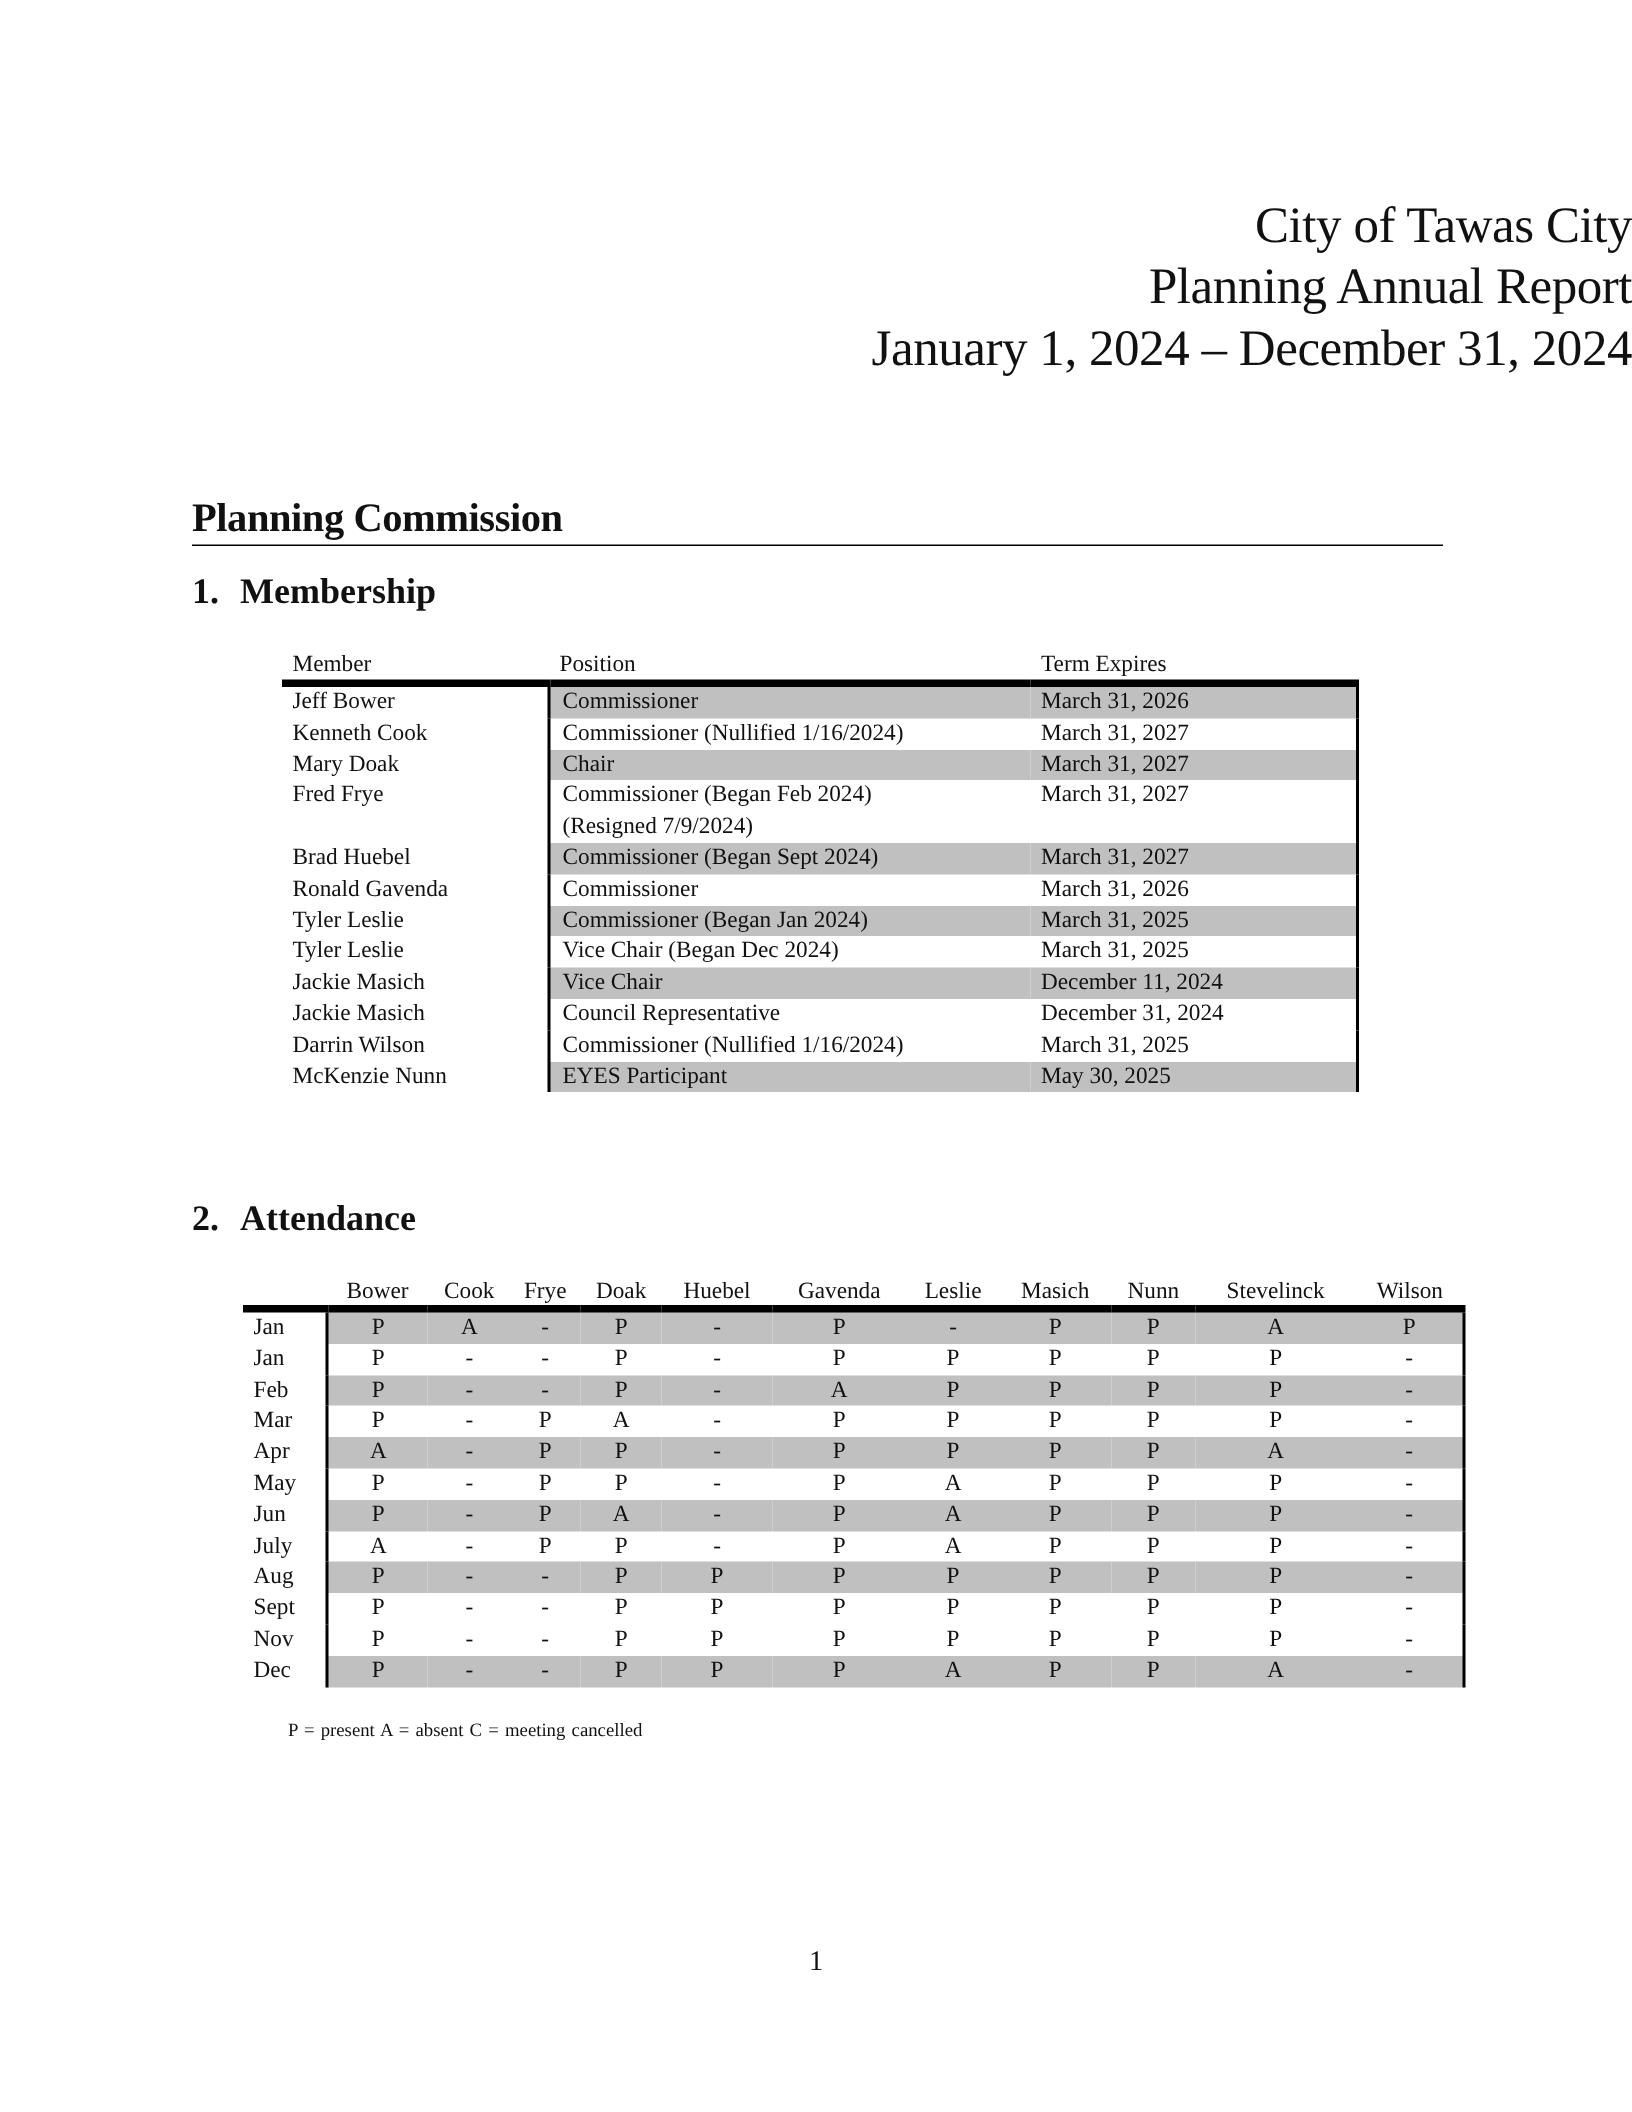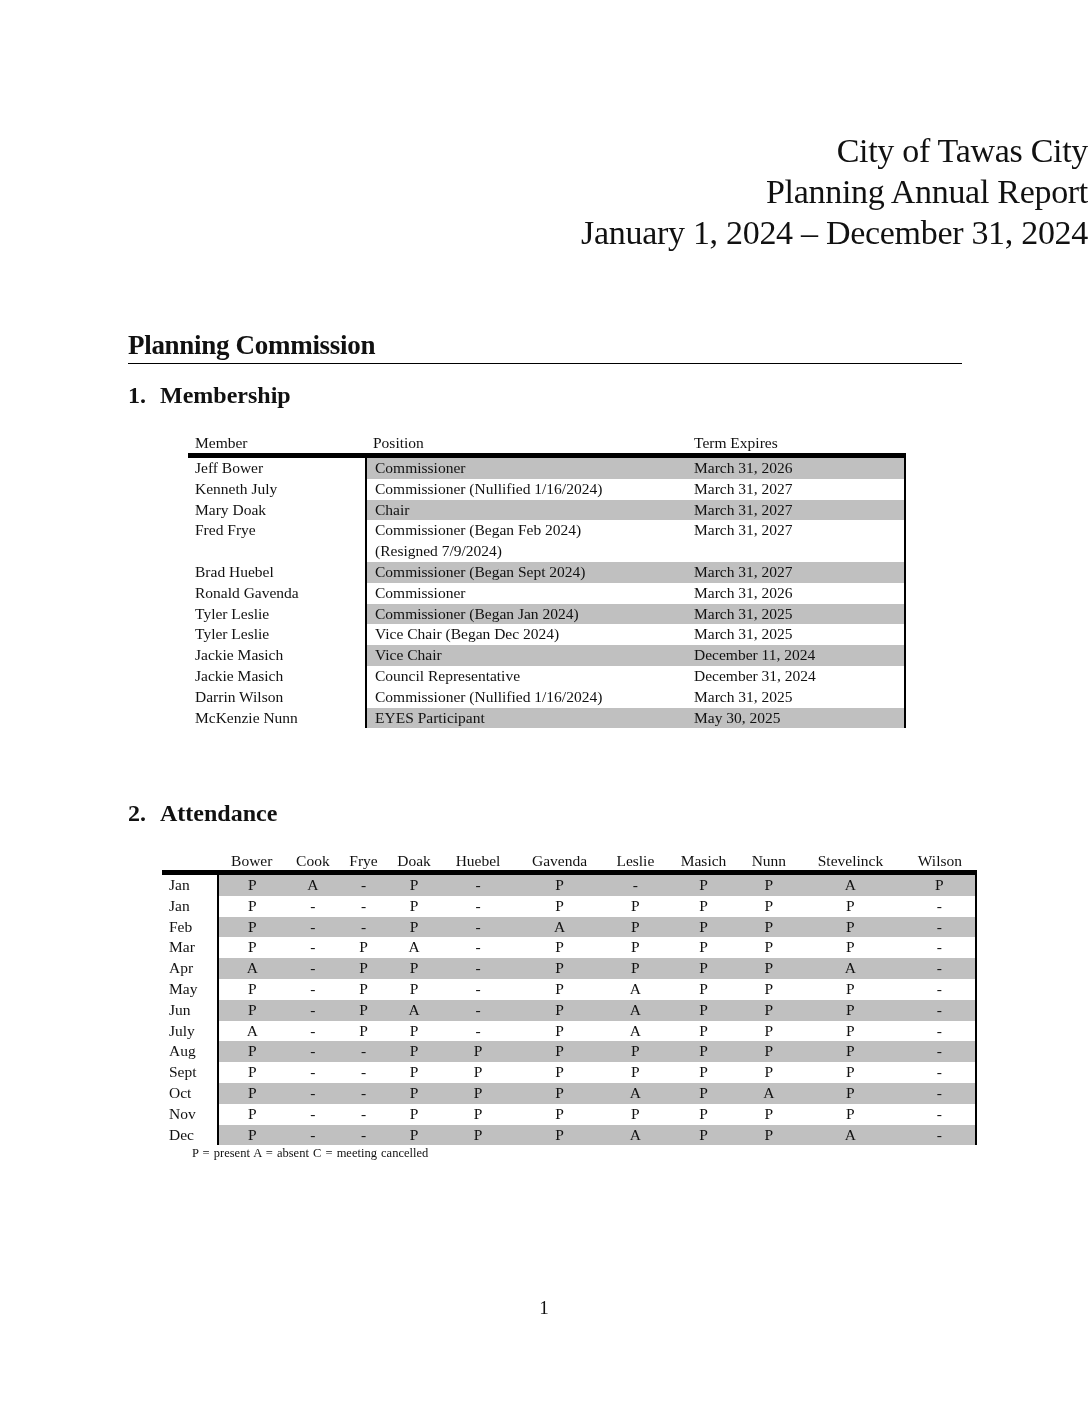--- a/index.html
+++ b/index.html
@@ -61,21 +61,21 @@
       <th>Term Expires</th>
     </tr>
   </thead>
   <tbody id="mem-body">
       <tr class="shade">
         <td class="c-mem"><span>Jeff Bower</span></td>
         <td class="c-pos"><span>Commissioner</span></td>
         <td class="c-term"><span>March 31, 2026</span></td>
       </tr>
       <tr>
-        <td class="c-mem"><span>Kenneth July</span></td>
+        <td class="c-mem"><span>Kenneth Cook</span></td>
         <td class="c-pos"><span>Commissioner (Nullified 1/16/2024)</span></td>
         <td class="c-term"><span>March 31, 2027</span></td>
       </tr>
       <tr class="shade">
         <td class="c-mem"><span>Mary Doak</span></td>
         <td class="c-pos"><span>Chair</span></td>
         <td class="c-term"><span>March 31, 2027</span></td>
       </tr>
       <tr>
         <td class="c-mem"><span>Fred Frye</span></td>
@@ -280,34 +280,20 @@
         <td class="cell">-</td>
         <td class="cell">P</td>
         <td class="cell">P</td>
         <td class="cell">P</td>
         <td class="cell">P</td>
         <td class="cell">P</td>
         <td class="cell">P</td>
         <td class="cell">P</td>
         <td class="cell last">-</td>
       </tr>
-      <tr class="shade">
-        <td class="month">Oct</td>
-        <td class="cell">P</td>
-        <td class="cell">-</td>
-        <td class="cell">-</td>
-        <td class="cell">P</td>
-        <td class="cell">P</td>
-        <td class="cell">P</td>
-        <td class="cell">A</td>
-        <td class="cell">P</td>
-        <td class="cell">A</td>
-        <td class="cell">P</td>
-        <td class="cell last">-</td>
-      </tr>
       <tr>
         <td class="month">Nov</td>
         <td class="cell">P</td>
         <td class="cell">-</td>
         <td class="cell">-</td>
         <td class="cell">P</td>
         <td class="cell">P</td>
         <td class="cell">P</td>
         <td class="cell">P</td>
         <td class="cell">P</td>

